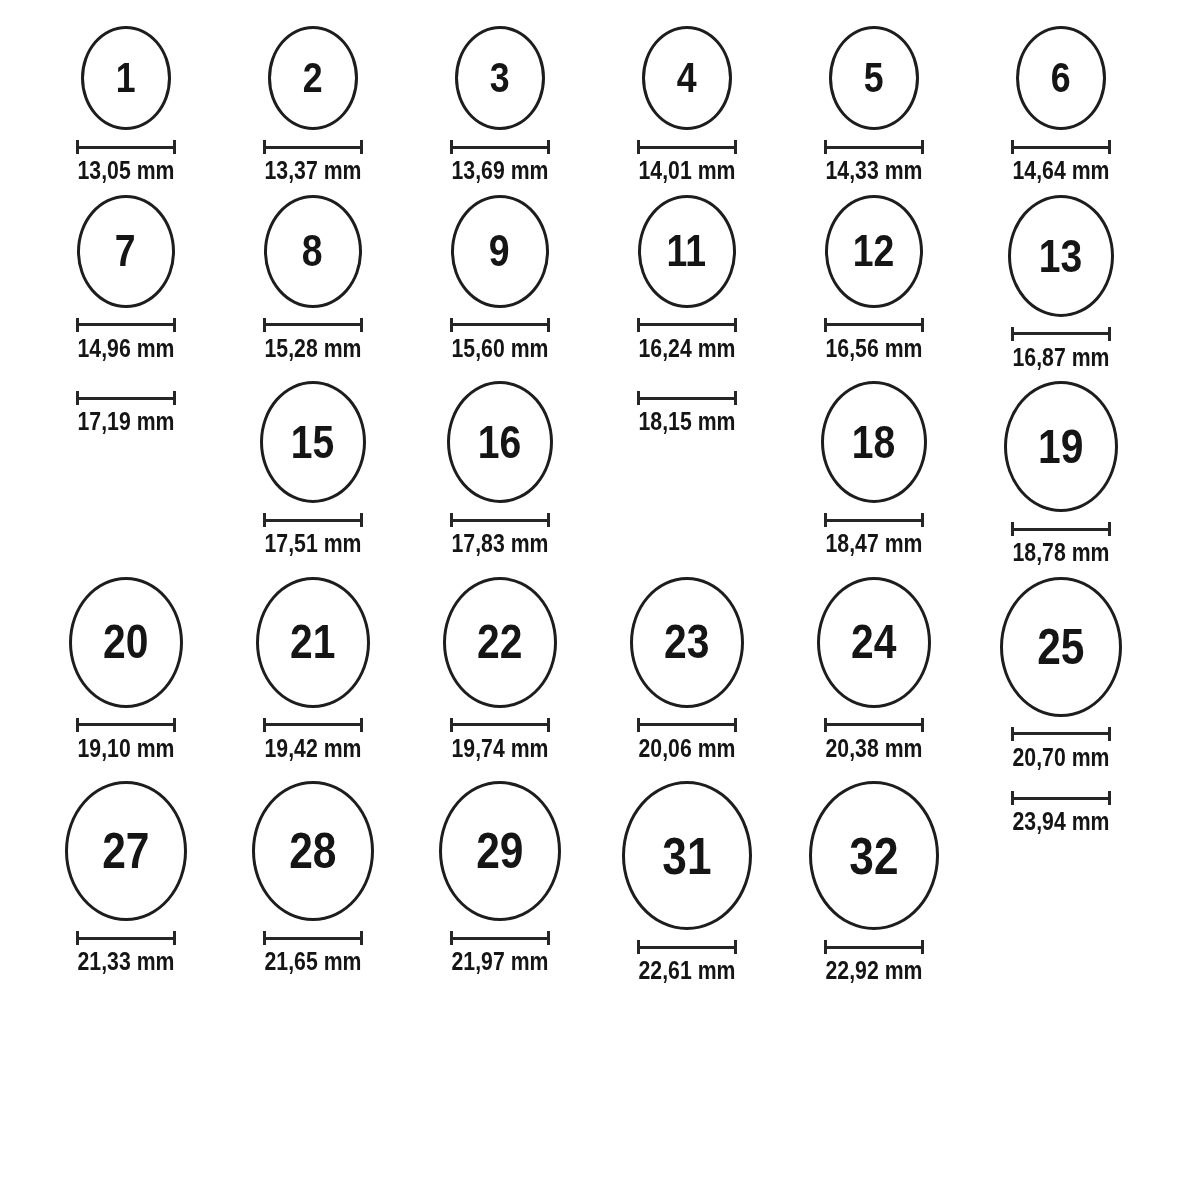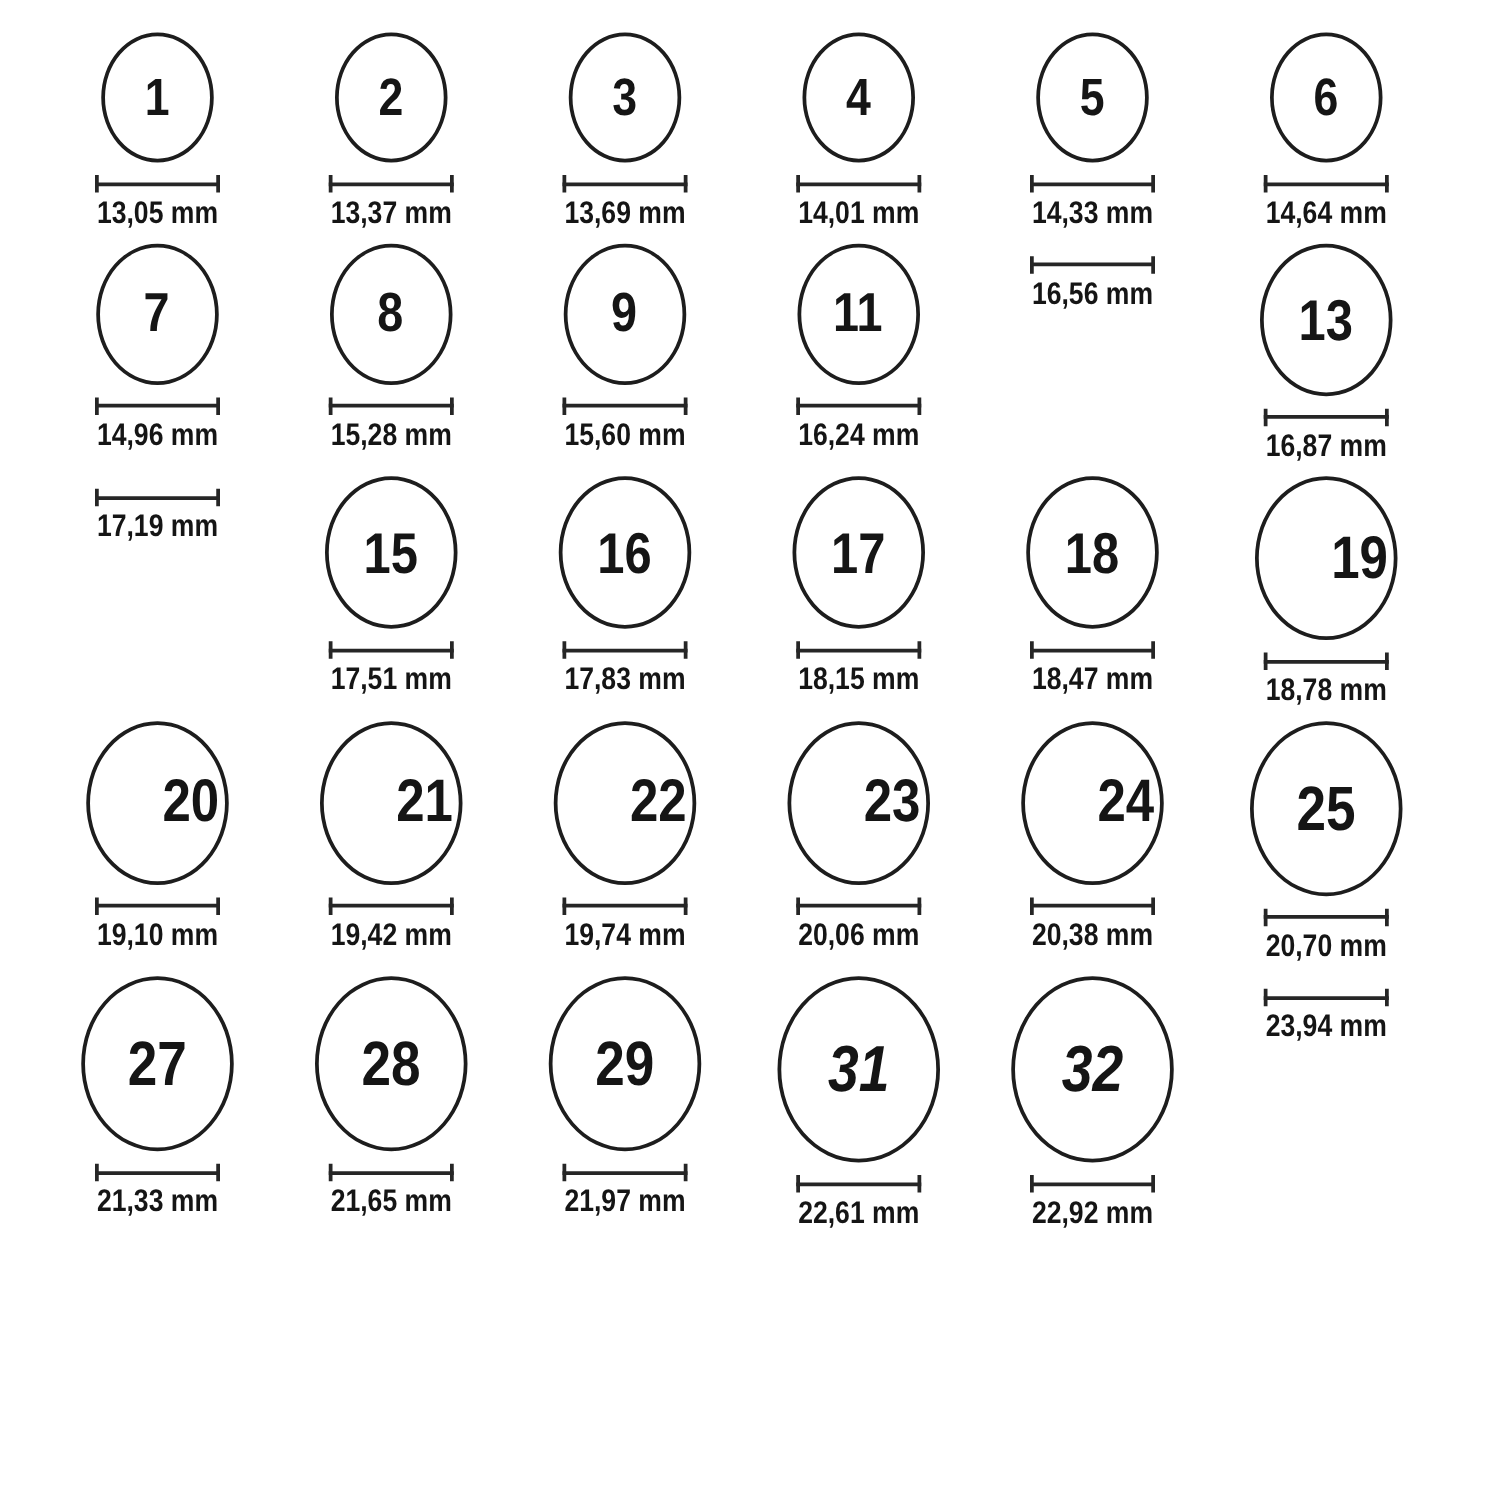--- a/index.html
+++ b/index.html
@@ -70,23 +70,23 @@
     color: #151515;
     display: inline-block;
     transform: scaleX(0.85);
     white-space: nowrap;
     line-height: 1.1;
   }
   
   .r0 .circle { width:  90px; height: 104px; } .r0 .num { font-size: 42px; }
   .r1 .circle { width:  98px; height: 113px; } .r1 .num { font-size: 44px; }
   .r2 .circle { width: 106px; height: 122px; } .r2 .num { font-size: 46px; }
-  .r3 .circle { width: 114px; height: 131px; justify-content: flex-end; } .r3 .num { font-size: 48px; }
+  .r3 .circle { width: 114px; height: 131px; } .r3 .num { font-size: 48px; }
   .r4 .circle { width: 122px; height: 140px; } .r4 .num { font-size: 50px; }
-  .r5 .circle { width: 130px; height: 149px; font-style: italic; } .r5 .num { font-size: 52px; }
+  .r5 .circle { width: 130px; height: 149px; } .r5 .num { font-size: 52px; }
 </style>
 </head>
 <body>
 
 <div class="chart-grid">
     <div class="cell r0">
     <div class="circle">
       <span class="num">1</span>
     </div>
     <div class="measure">
@@ -169,20 +169,23 @@
     <div class="cell r1">
     <div class="circle">
       <span class="num">11</span>
     </div>
     <div class="measure">
       <div class="bar"></div>
     </div>
     <span class="label">16,24 mm</span>
   </div>
     <div class="cell r1">
+    <div class="circle">
+      <span class="num">12</span>
+    </div>
     <div class="measure">
       <div class="bar"></div>
     </div>
     <span class="label">16,56 mm</span>
   </div>
     <div class="cell r2">
     <div class="circle">
       <span class="num">13</span>
     </div>
     <div class="measure">
@@ -208,23 +211,20 @@
     <div class="cell r2">
     <div class="circle">
       <span class="num">16</span>
     </div>
     <div class="measure">
       <div class="bar"></div>
     </div>
     <span class="label">17,83 mm</span>
   </div>
     <div class="cell r2">
-    <div class="circle">
-      <span class="num">17</span>
-    </div>
     <div class="measure">
       <div class="bar"></div>
     </div>
     <span class="label">18,15 mm</span>
   </div>
     <div class="cell r2">
     <div class="circle">
       <span class="num">18</span>
     </div>
     <div class="measure">

